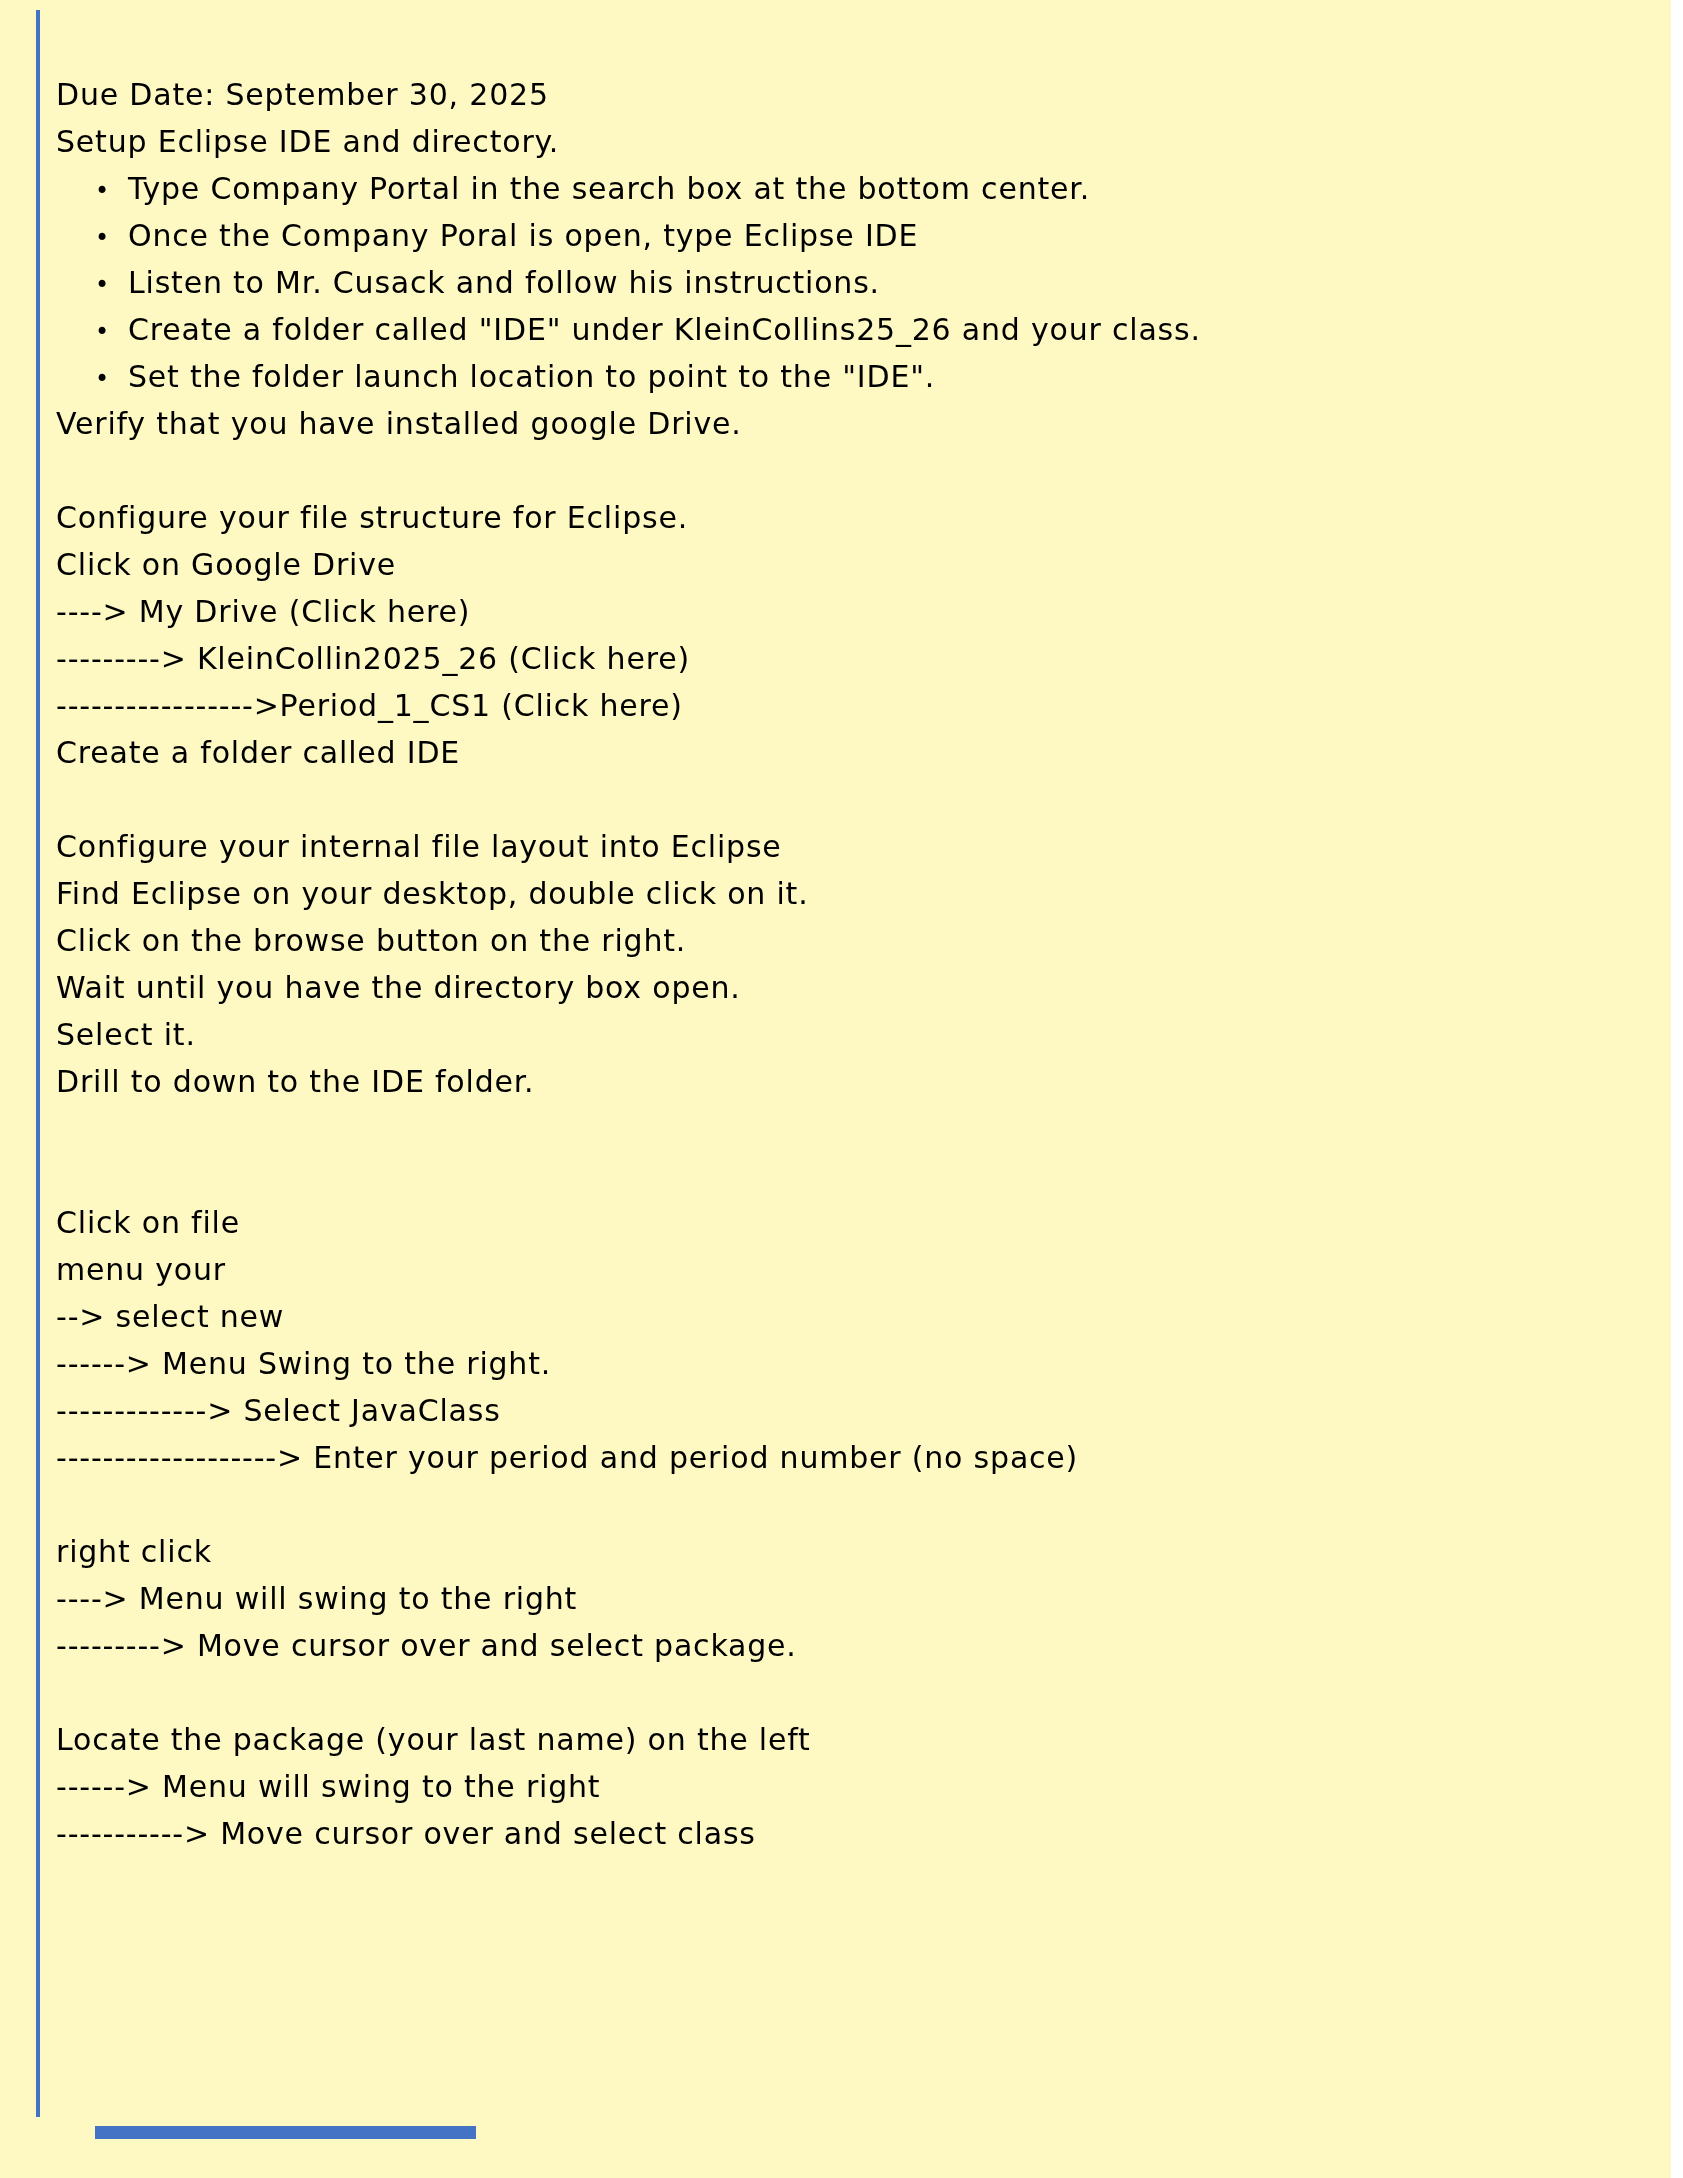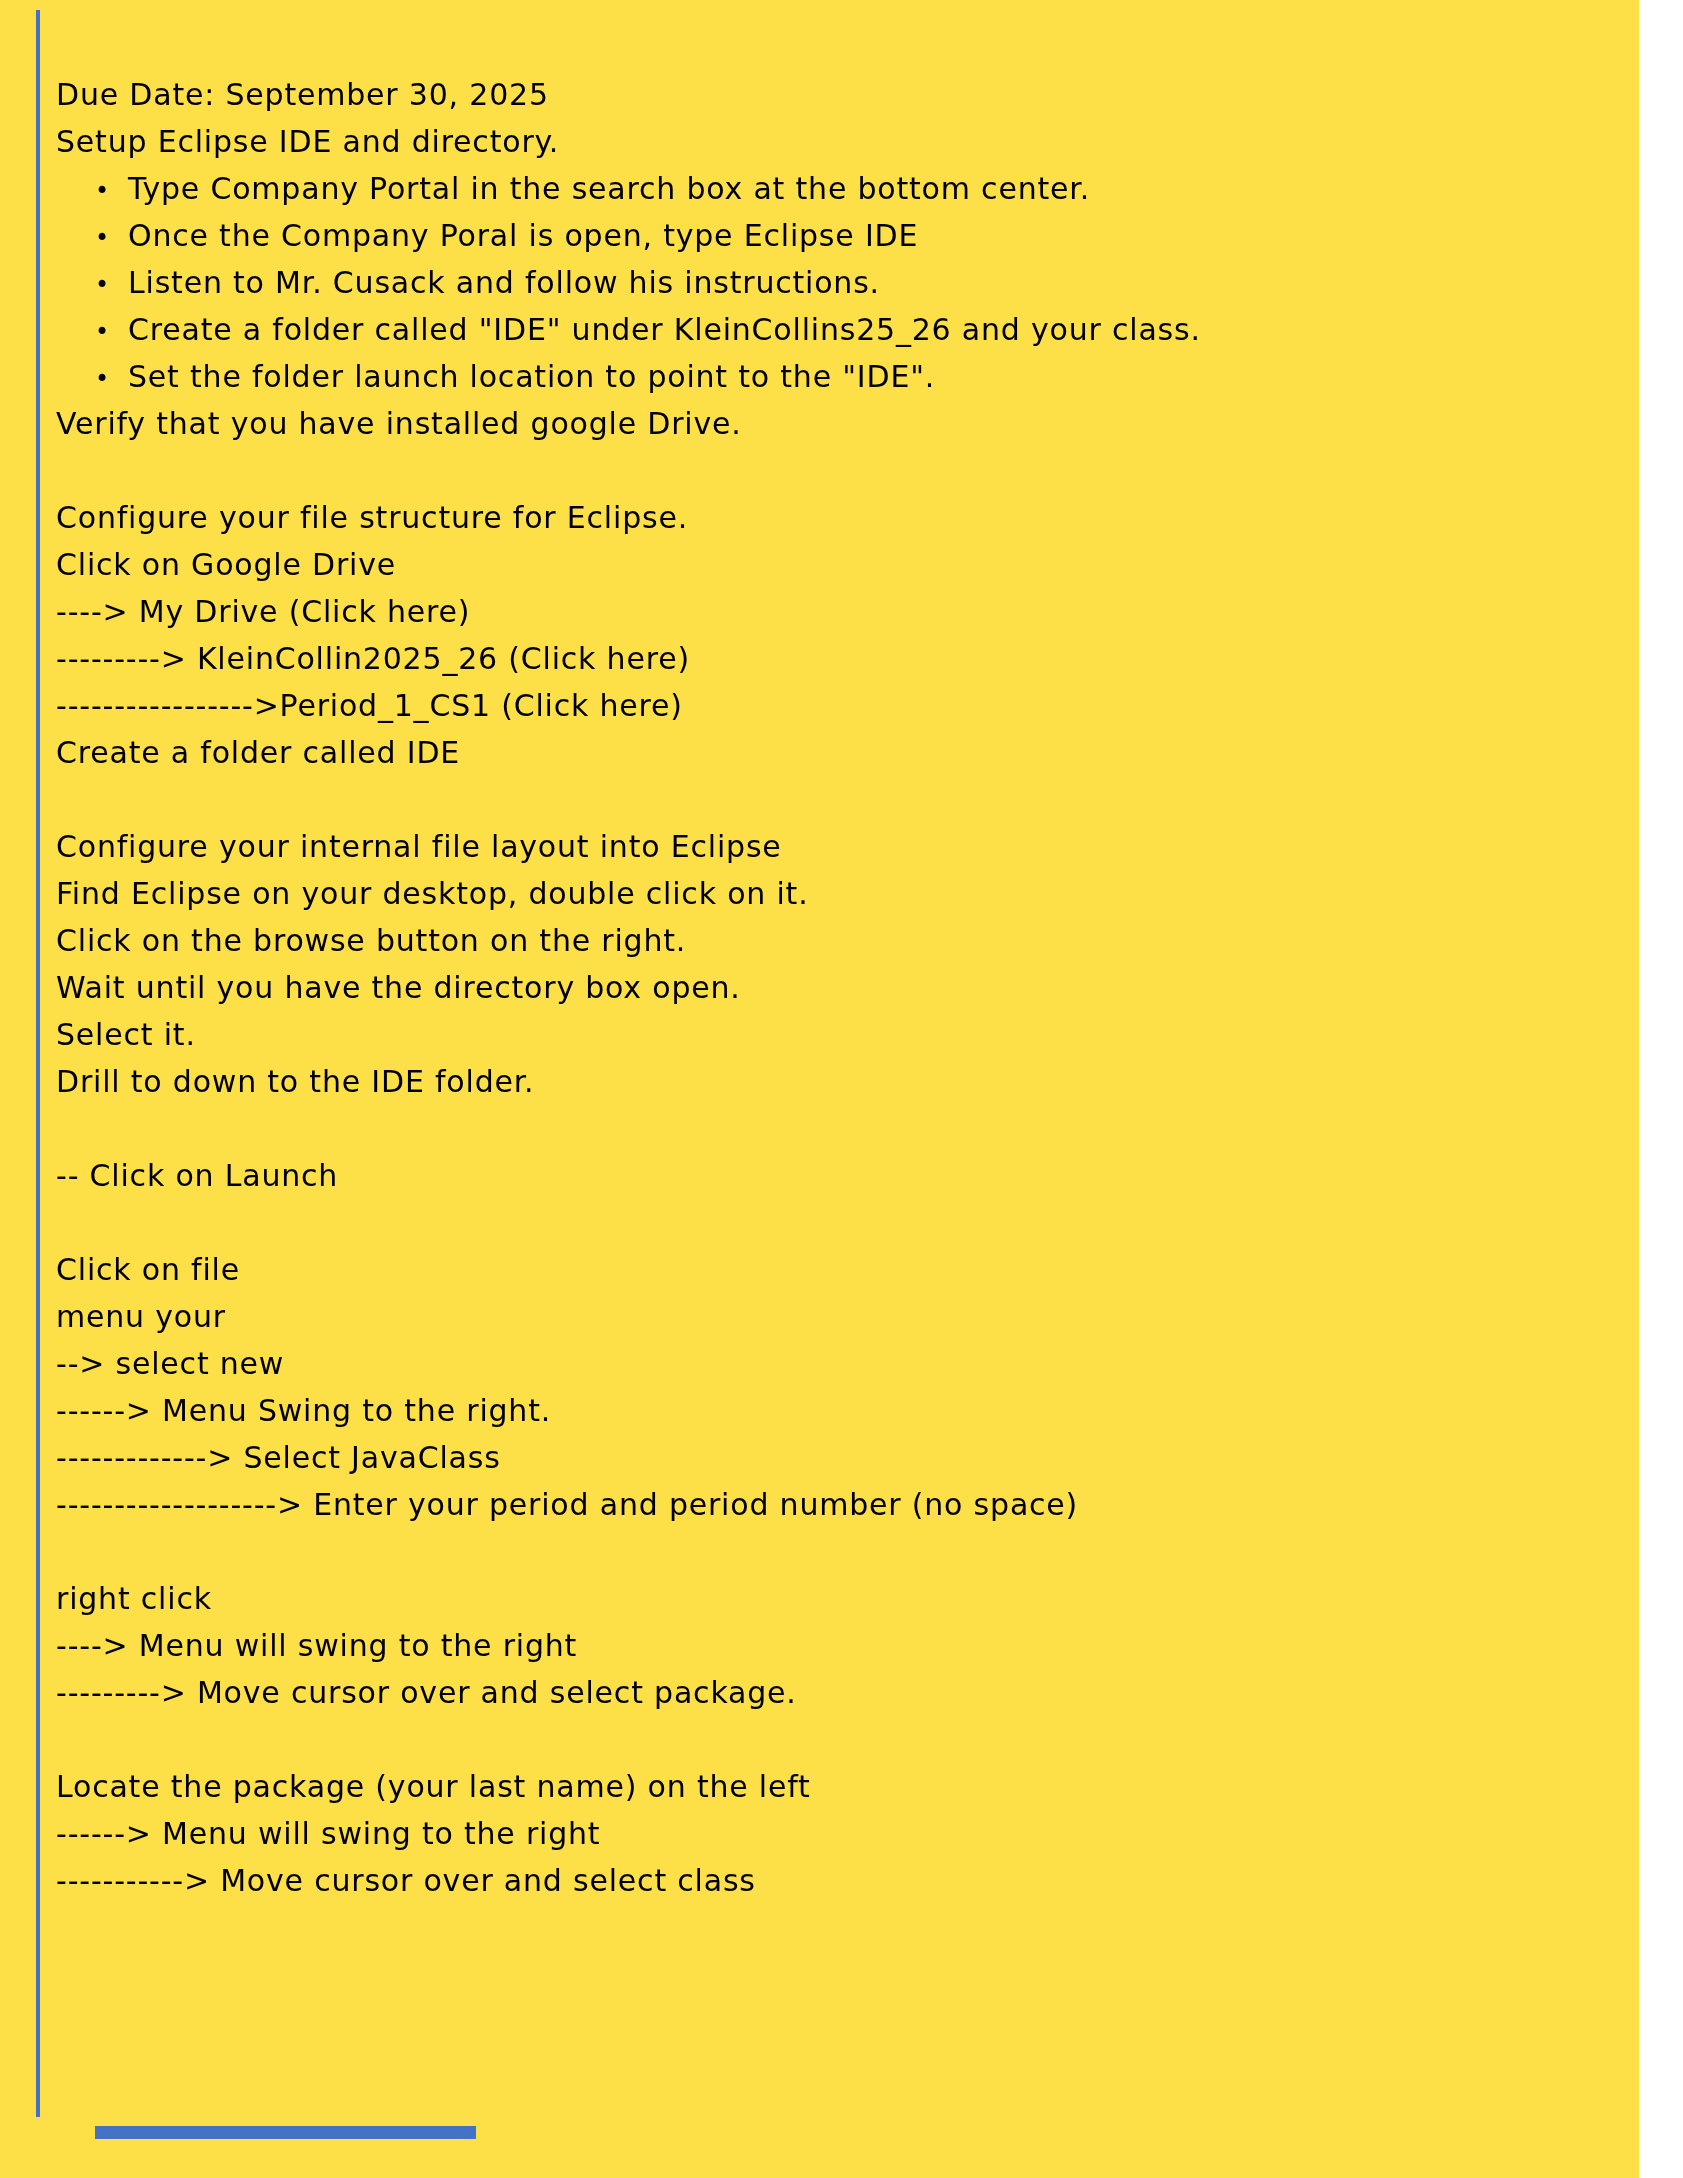--- a/index.html
+++ b/index.html
@@ -4,26 +4,27 @@
 <style>
   html, body {
     margin: 0;
     padding: 0;
     background: #ffffff;
   }
   .page {
     position: relative;
     width: 1639px;
     height: 2178px;
-    background: #fde047;
+    background: #fef9c3;
     overflow: hidden;
     font-family: "DejaVu Sans", "Liberation Sans", sans-serif;
     font-size: 30px;
     color: #000000;
     letter-spacing: 0.8px;
+    padding-left: 32px;
   }
   .left-rule {
     position: absolute;
     left: 36px;
     top: 10px;
     width: 4px;
     height: 2107px;
     background: #4472c4;
   }
   .bottom-rule {
@@ -79,21 +80,20 @@
       <div class="line"><span>-----------------&gt;Period_1_CS1 (Click here)</span></div>
       <div class="line"><span>Create a folder called IDE</span></div>
       <div class="line blank"></div>
       <div class="line"><span>Configure your internal file layout into Eclipse</span></div>
       <div class="line"><span>Find Eclipse on your desktop, double click on it.</span></div>
       <div class="line"><span>Click on the browse button on the right.</span></div>
       <div class="line"><span>Wait until you have the directory box open.</span></div>
       <div class="line"><span>Select it.</span></div>
       <div class="line"><span>Drill to down to the IDE folder.</span></div>
       <div class="line blank"></div>
-      <div class="line"><span>-- Click on Launch</span></div>
       <div class="line blank"></div>
       <div class="line"><span>Click on file</span></div>
       <div class="line"><span>menu your</span></div>
       <div class="line"><span>--&gt; select new</span></div>
       <div class="line"><span>------&gt; Menu Swing to the right.</span></div>
       <div class="line"><span>-------------&gt; Select JavaClass</span></div>
       <div class="line"><span>-------------------&gt; Enter your period and period number (no space)</span></div>
       <div class="line blank"></div>
       <div class="line"><span>right click</span></div>
       <div class="line"><span>----&gt; Menu will swing to the right</span></div>

